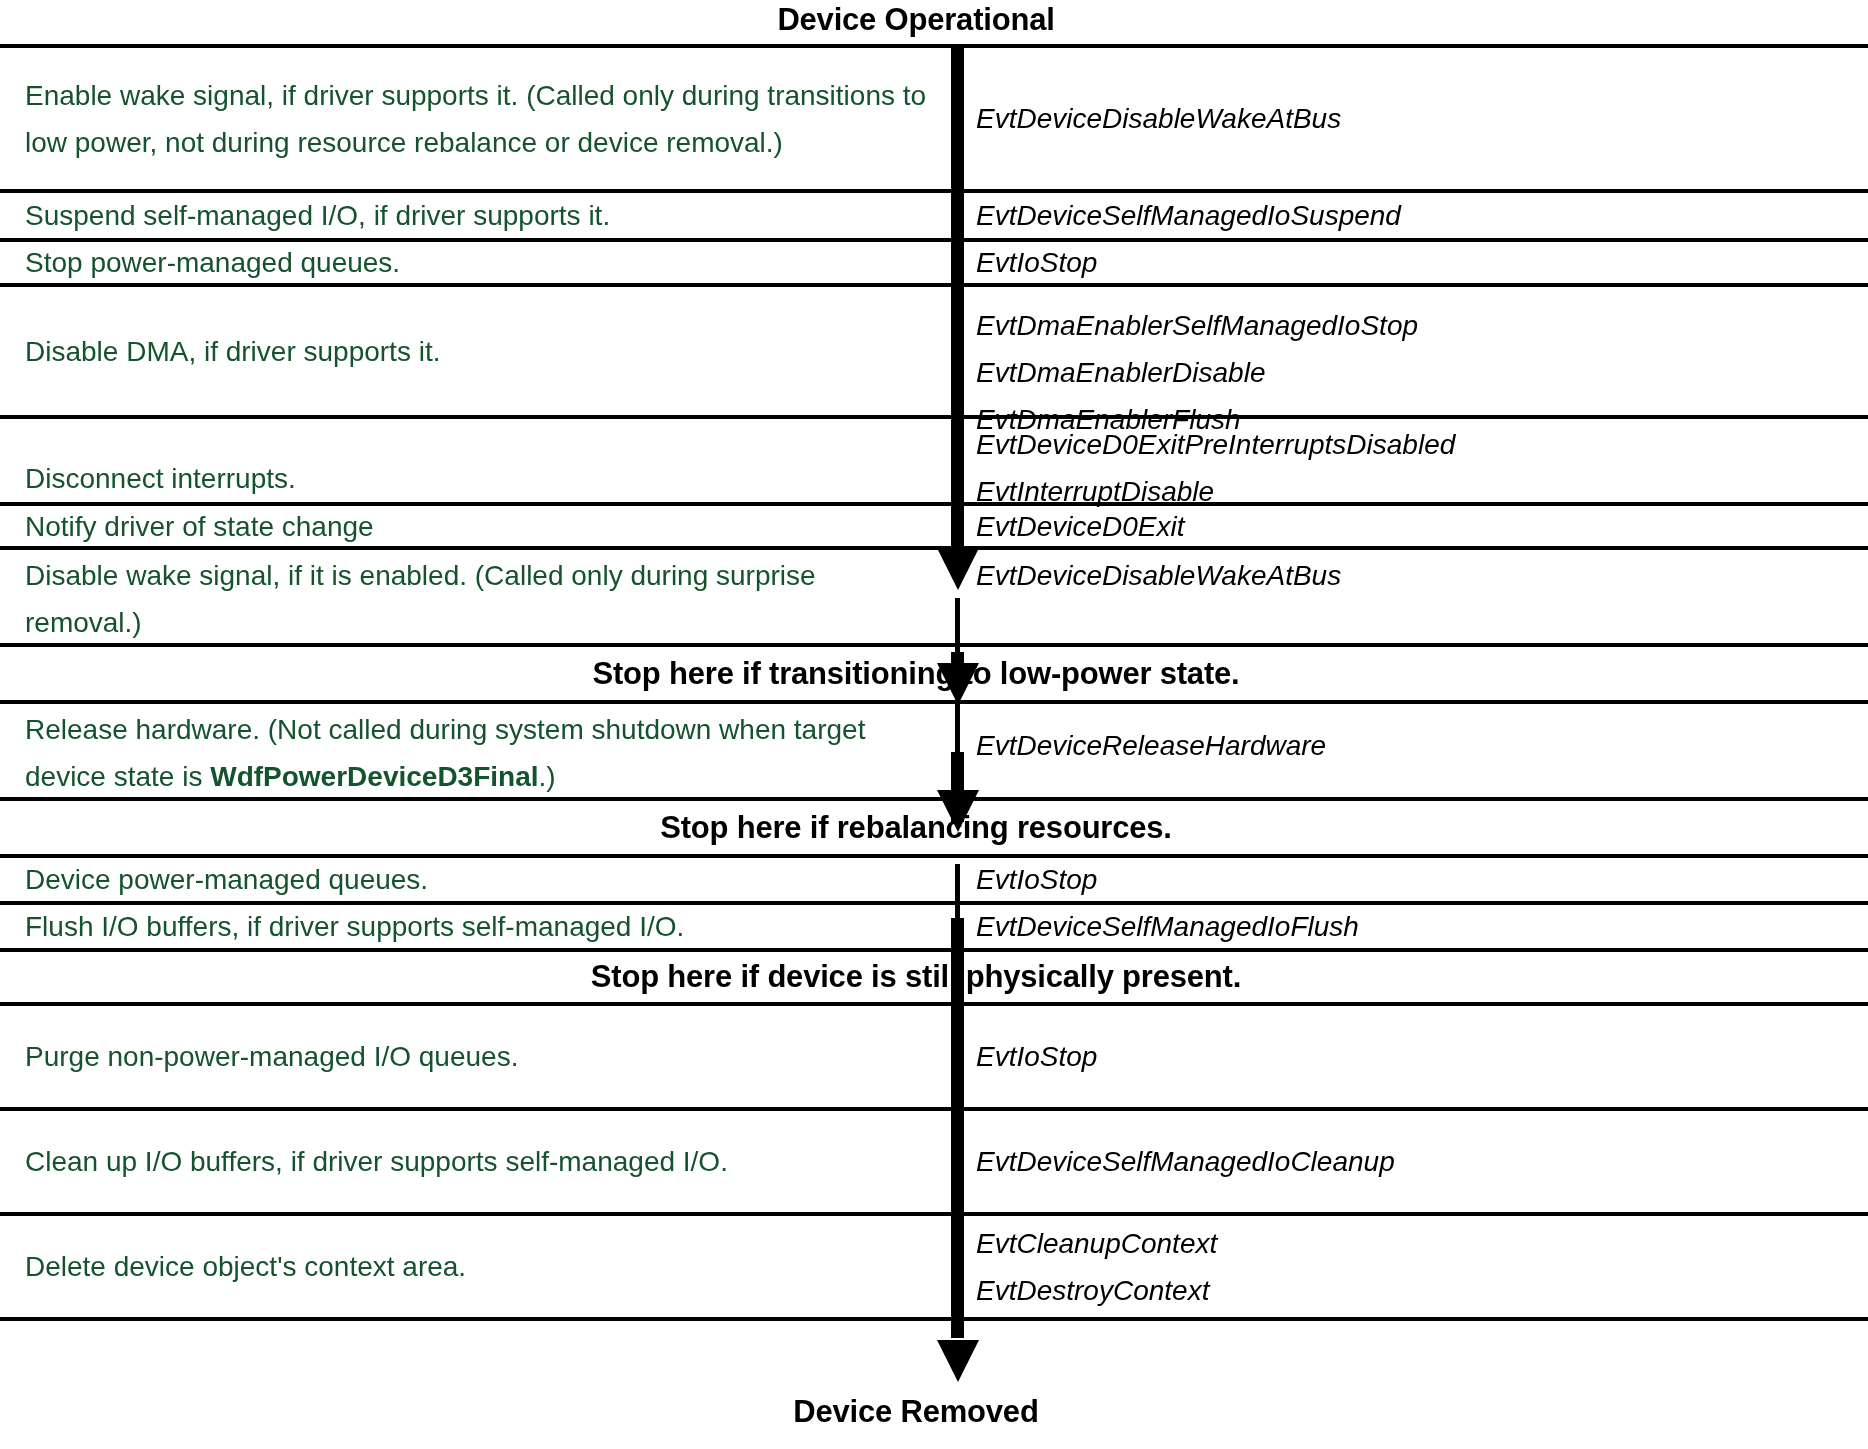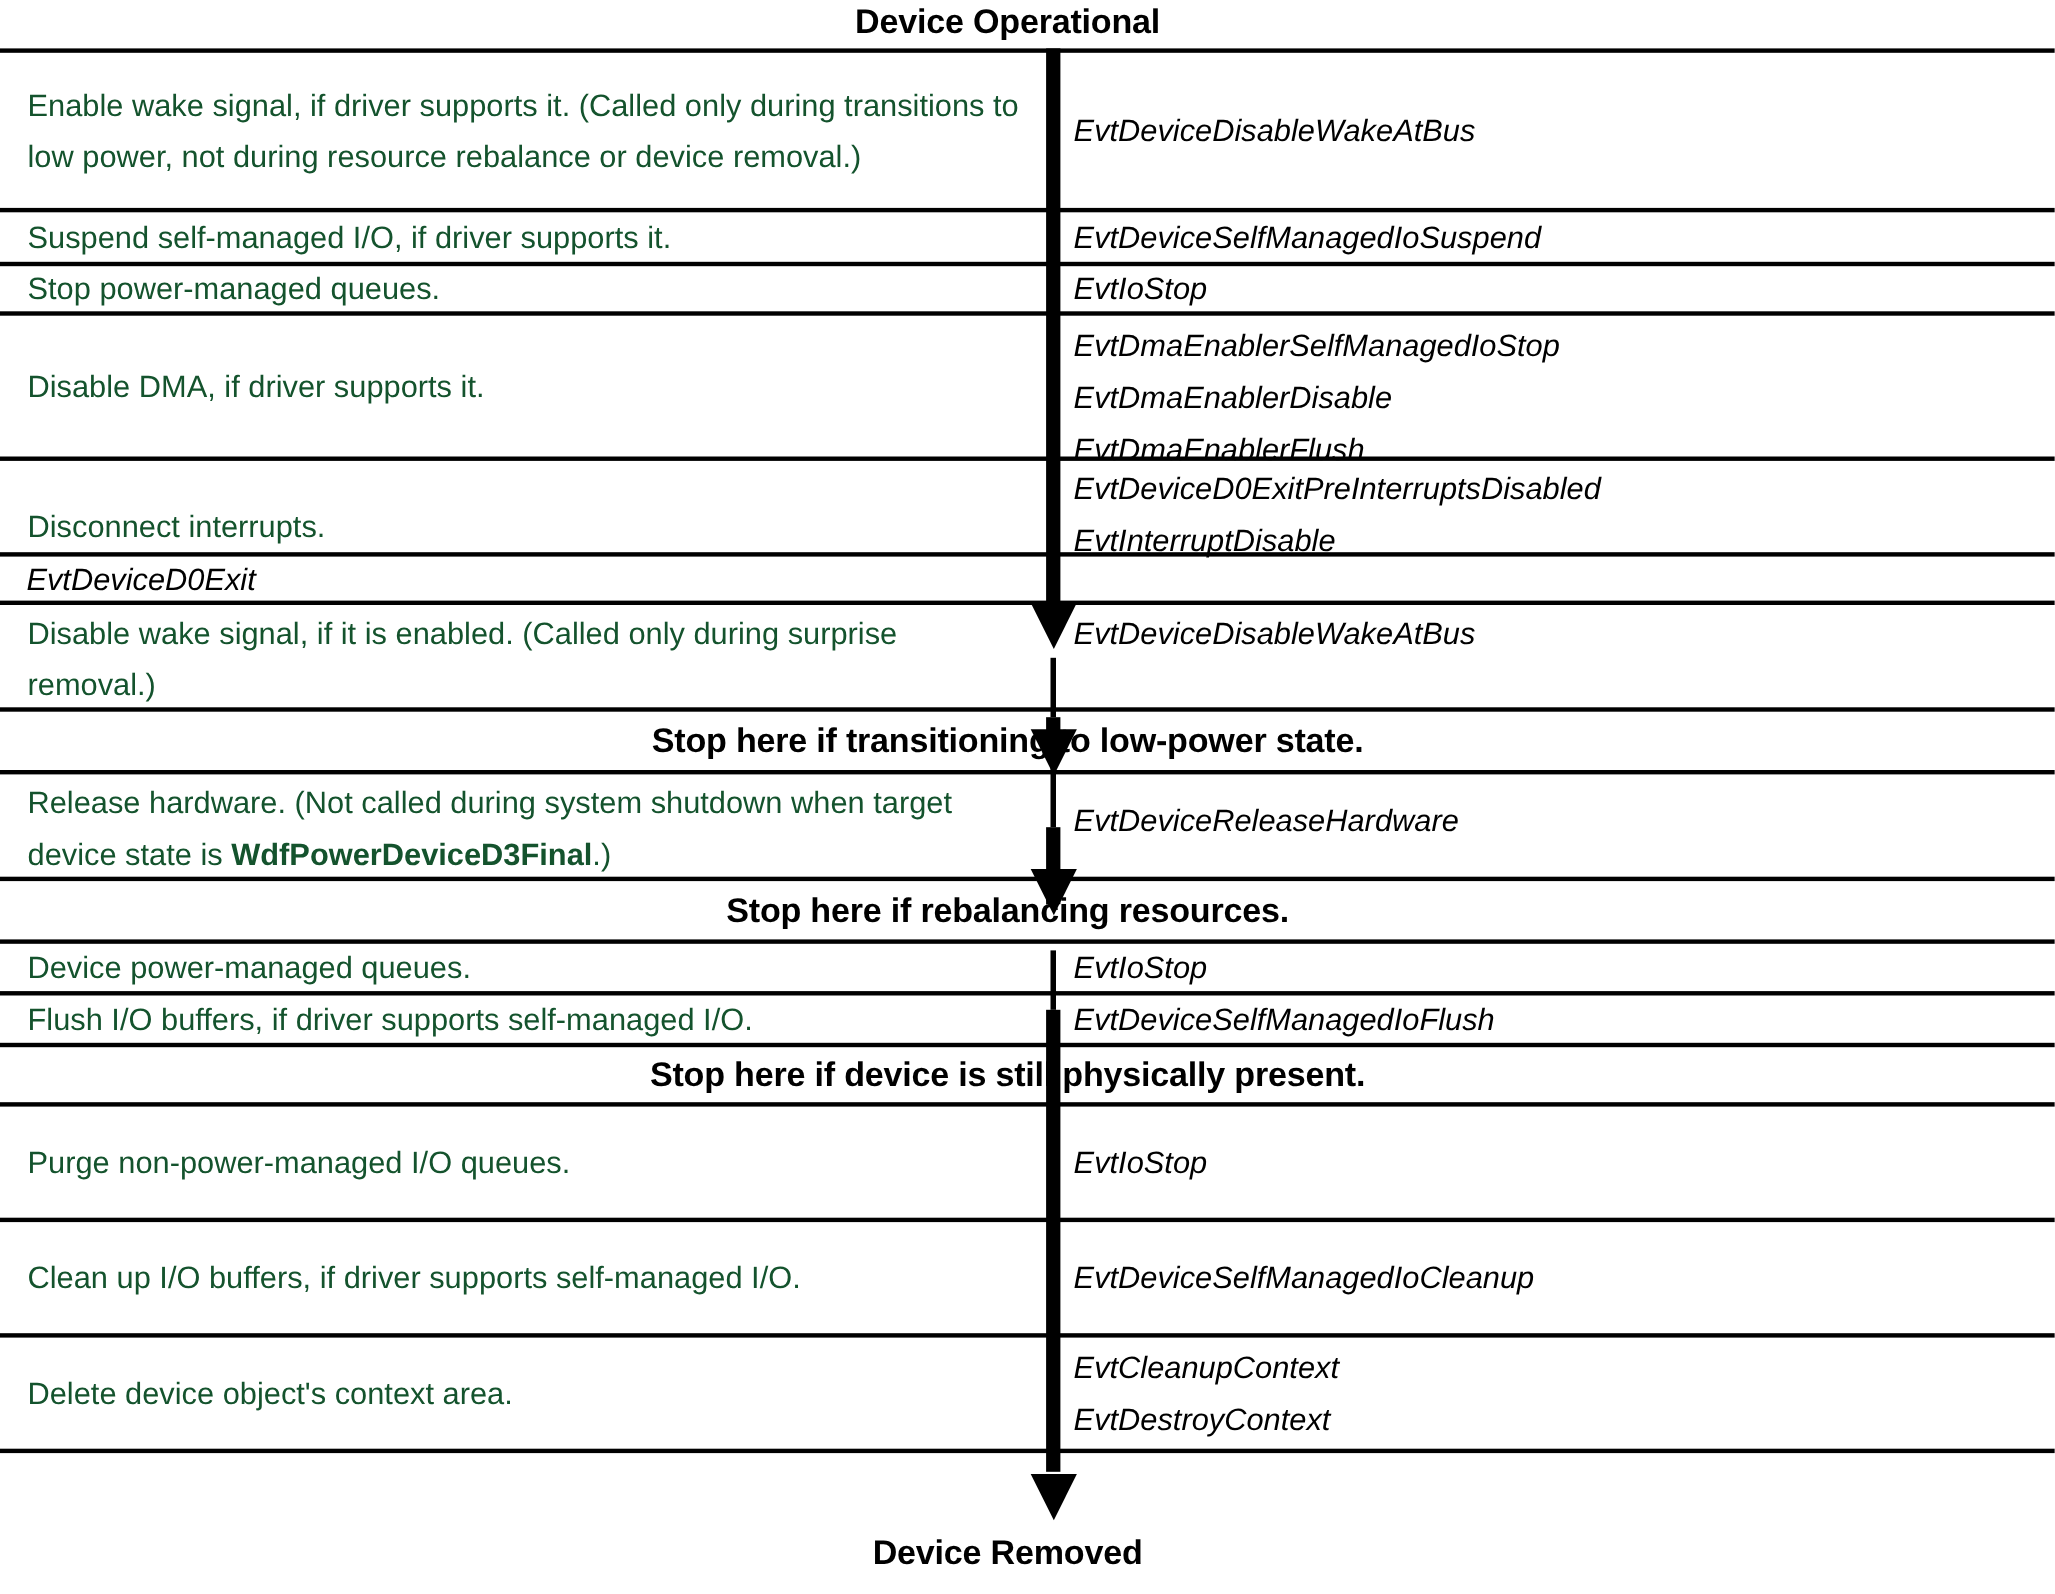--- a/index.html
+++ b/index.html
@@ -151,36 +151,37 @@
 
     <div class="row" style="height:45px">
       <div class="cell-left">Stop power-managed queues.</div>
       <div class="cell-right">
         <span class="evt">EvtIoStop</span>
       </div>
     </div>
 
     <div class="row" style="height:132px">
       <div class="cell-left">Disable DMA, if driver supports it.</div>
-      <div class="cell-right" style="align-self:flex-start; margin-top:4px">
+      <div class="cell-right" style="align-self:flex-start; margin-top:15px">
         <span class="evt">EvtDmaEnablerSelfManagedIoStop</span>
         <span class="evt">EvtDmaEnablerDisable</span>
         <span class="evt">EvtDmaEnablerFlush</span>
       </div>
     </div>
 
     <div class="row" style="height:87px">
       <div class="cell-left" style="align-self:flex-end; margin-bottom:0px">Disconnect interrupts.</div>
       <div class="cell-right" style="align-self:flex-start; margin-top:2px">
         <span class="evt">EvtDeviceD0ExitPreInterruptsDisabled</span>
         <span class="evt">EvtInterruptDisable</span>
       </div>
     </div>
 
     <div class="row" style="height:44px">
+      <div class="cell-left">Notify driver of state change</div>
       <div class="cell-right">
         <span class="evt">EvtDeviceD0Exit</span>
       </div>
     </div>
 
     <div class="row" style="height:97px">
       <div class="cell-left" style="align-self:flex-start; margin-top:2px">Disable wake signal, if it is enabled. (Called only during surprise removal.)</div>
       <div class="cell-right" style="align-self:flex-start; margin-top:2px">
         <span class="evt">EvtDeviceDisableWakeAtBus</span>
       </div>

